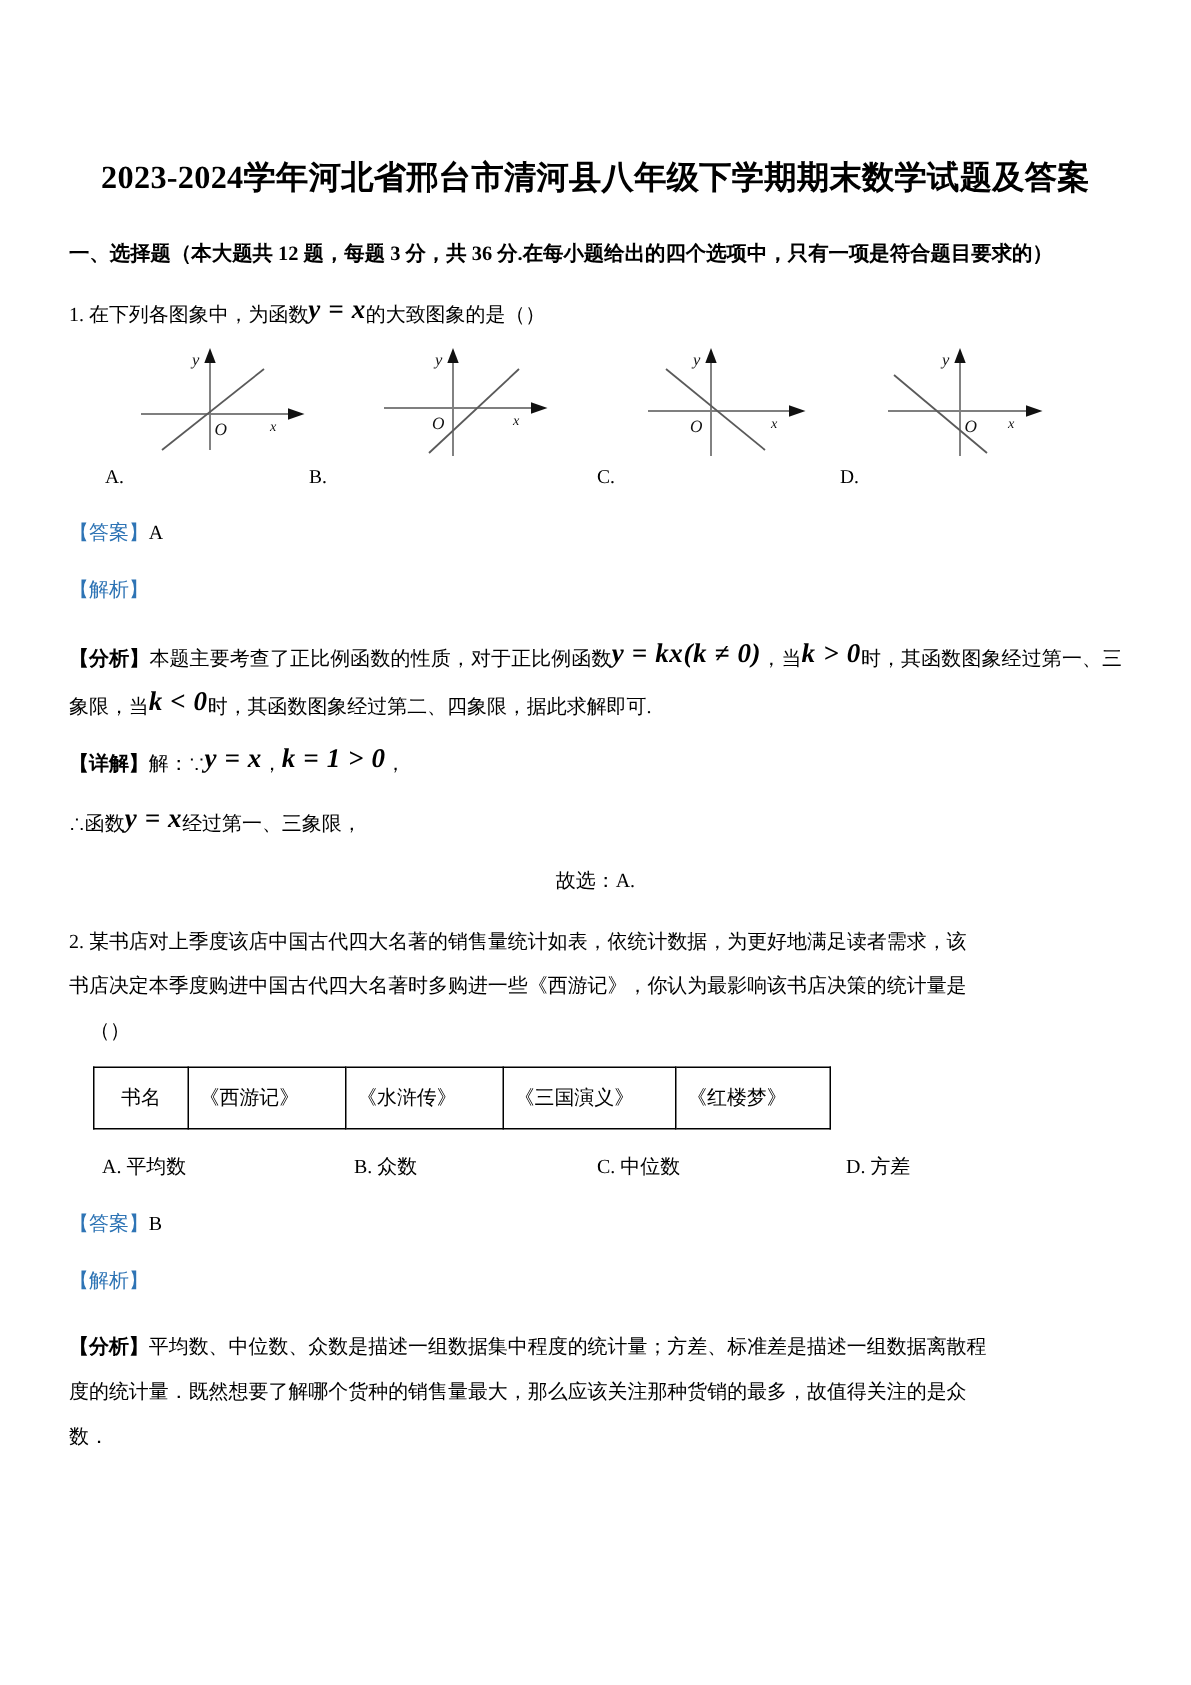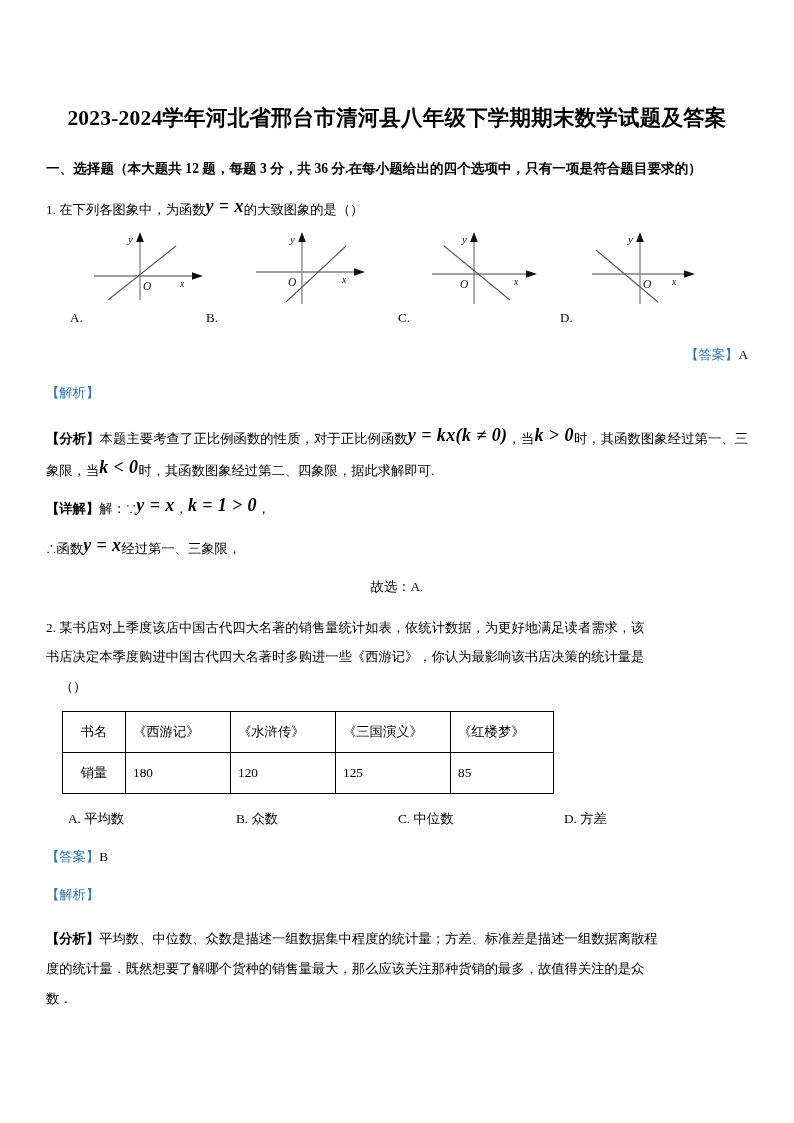--- a/index.html
+++ b/index.html
@@ -208,21 +208,21 @@
     </div>
   </div>
 
   <div class="opt-row">
     <span class="opt-letter" style="left:24px;">A.</span>
     <span class="opt-letter" style="left:160px;">B.</span>
     <span class="opt-letter" style="left:352px;">C.</span>
     <span class="opt-letter" style="left:514px;">D.</span>
   </div>
 
-  <p class="indent-line" style="padding-top:6px;text-align:right;">
+  <p class="indent-line" style="padding-top:6px;">
     <span class="blue">【答案】</span><span>A</span>
   </p>
 
   <p class="indent-line" style="padding-top:8px;">
     <span class="blue">【解析】</span>
   </p>
 
   <p class="body-block" style="padding-top:14px;">
     <span class="tag-bold">【分析】</span><span>本题主要考查了正比例函数的性质，对于正比例函数</span><span class="mi">y = kx(k ≠ 0)</span><span>，当</span><span class="mi">k &gt; 0</span><span>时，其函数图象经过第一、三象限，当</span><span class="mi">k &lt; 0</span><span>时，其函数图象经过第二、四象限，据此求解即可.</span>
   </p>
@@ -248,27 +248,20 @@
   <div class="tbl-wrap">
     <table class="data-tbl">
       <tbody>
         <tr>
           <td class="c-head">书名</td>
           <td class="c-b1">《西游记》</td>
           <td class="c-b2">《水浒传》</td>
           <td class="c-b3">《三国演义》</td>
           <td class="c-b4">《红楼梦》</td>
         </tr>
-        <tr>
-          <td class="c-head">销量</td>
-          <td class="c-b1">180</td>
-          <td class="c-b2">120</td>
-          <td class="c-b3">125</td>
-          <td class="c-b4">85</td>
-        </tr>
       </tbody>
     </table>
   </div>
 
   <div class="choice-row">
     <span class="choice" style="left:22px;">
       <span>A.</span>
       <span>平均数</span>
     </span>
     <span class="choice" style="left:190px;">

